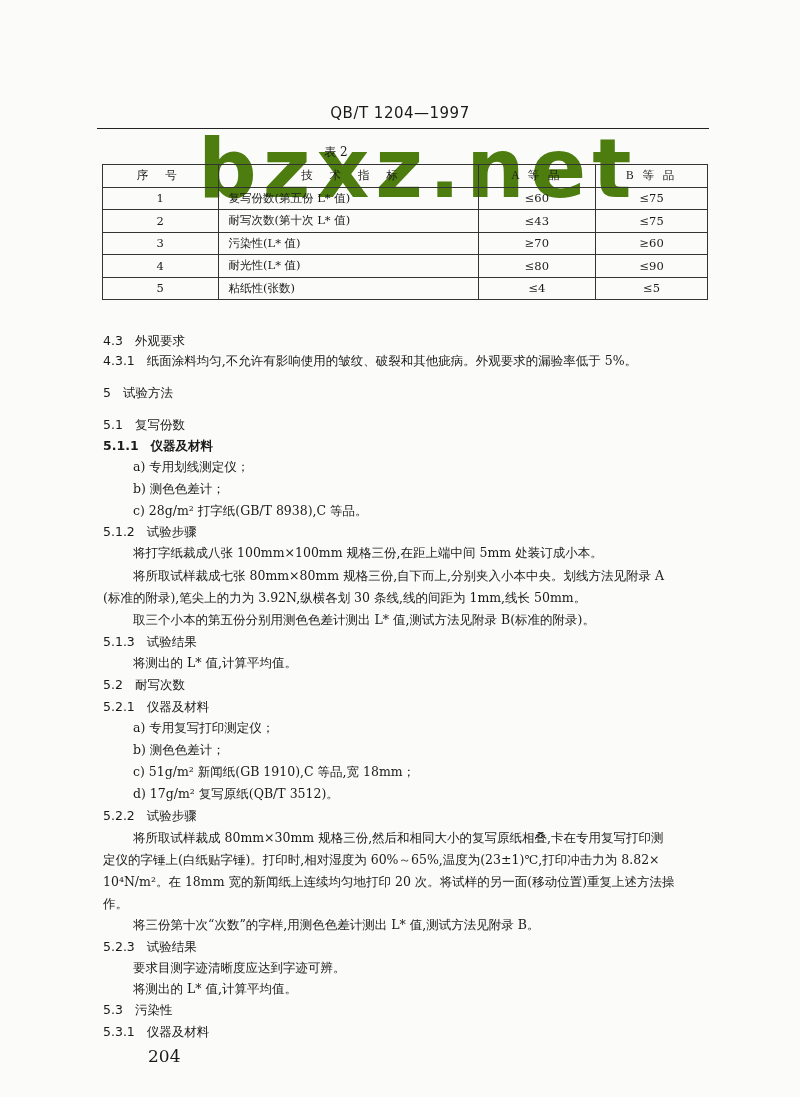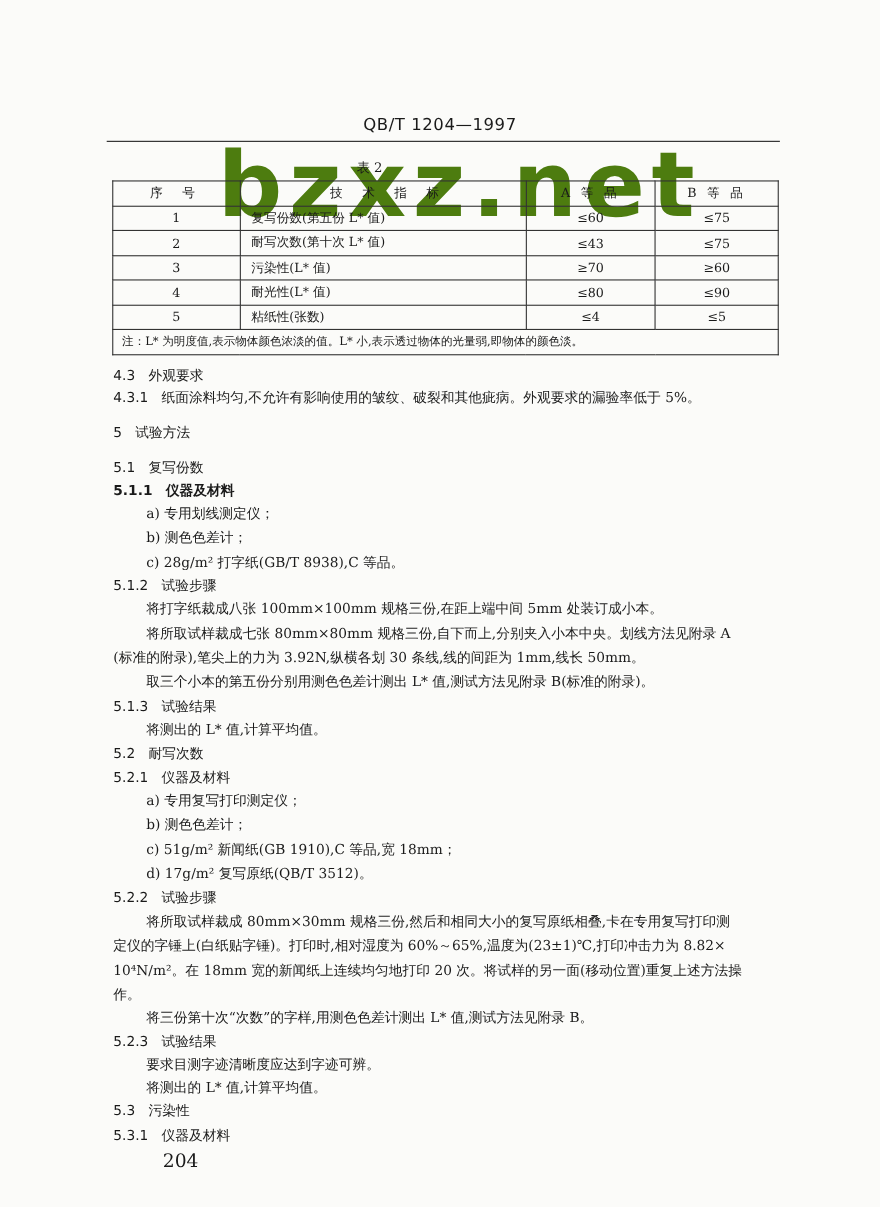--- a/index.html
+++ b/index.html
@@ -15,21 +15,21 @@
     position:absolute; left:0; width:800px; top:104px; text-align:center;
     font-family:"DejaVu Sans", sans-serif; font-size:15px; letter-spacing:0.5px; z-index:2;
   }
   .header-rule { position:absolute; left:97px; width:612px; top:128px; height:0; border-top:1.5px solid #222; z-index:2; }
   .table-caption { position:absolute; left:0; width:672px; top:144px; text-align:center; font-size:12px; z-index:2; }
   table.spec {
     position:absolute; left:102px; top:164px; width:606px; border-collapse:collapse; z-index:2;
     font-size:11.5px; background:transparent;
   }
   table.spec td, table.spec th { border:1px solid #333; height:21.5px; padding:0; font-weight:normal; }
-  table.spec th { letter-spacing:7px; }
+  table.spec th { letter-spacing:7px;font-family:Liberation Serif, serif; }
   .c0 { width:117px; text-align:center; }
   .c1 { width:255px; text-align:left; padding-left:10px !important;margin-left:45px; }
   .c1h { text-align:center; }
   .c2 { width:119px; text-align:center; }
   .c3 { width:113px; text-align:center; }
   .note td { text-align:left; padding-left:8px !important; font-size:10.5px; height:24px; }
   .p { position:absolute; z-index:2; font-size:12.5px; white-space:nowrap; }
   .num { font-family:"DejaVu Sans", sans-serif; font-size:12.5px; margin-right:12px; }
   .bold { font-weight:normal; }
   .page-num { position:absolute; left:148px; top:1040px; font-size:17px; z-index:2; }
@@ -74,23 +74,20 @@
     <td class="c0">4</td>
     <td class="c1">耐光性(L* 值)</td>
     <td class="c2">≤80</td>
     <td class="c3">≤90</td>
   </tr>
   <tr>
     <td class="c0">5</td>
     <td class="c1">粘纸性(张数)</td>
     <td class="c2">≤4</td>
     <td class="c3">≤5</td>
-  </tr>
-  <tr class="note">
-    <td colspan="4">注：L* 为明度值,表示物体颜色浓淡的值。L* 小,表示透过物体的光量弱,即物体的颜色淡。</td>
   </tr>
 </tbody>
   </table>
 
 <div class="p" style="left:103px;top:333px;">
   <span class="num">4.3</span><span>外观要求</span>
 </div>
 <div class="p" style="left:103px;top:353px;">
   <span class="num">4.3.1</span><span>纸面涂料均匀,不允许有影响使用的皱纹、破裂和其他疵病。外观要求的漏验率低于 5%。</span>
 </div>

